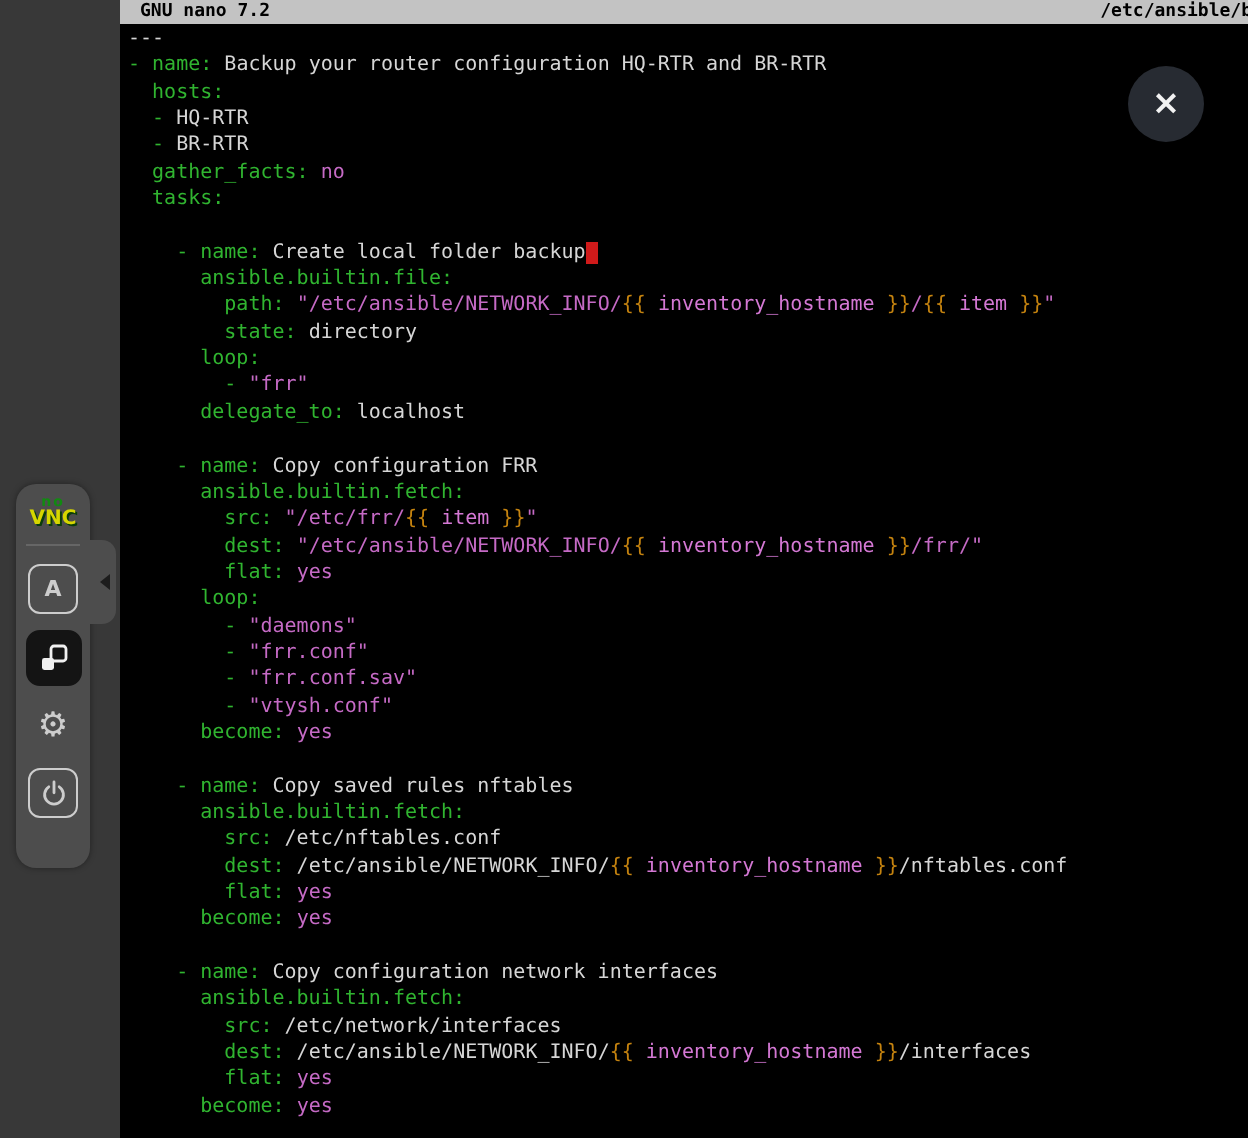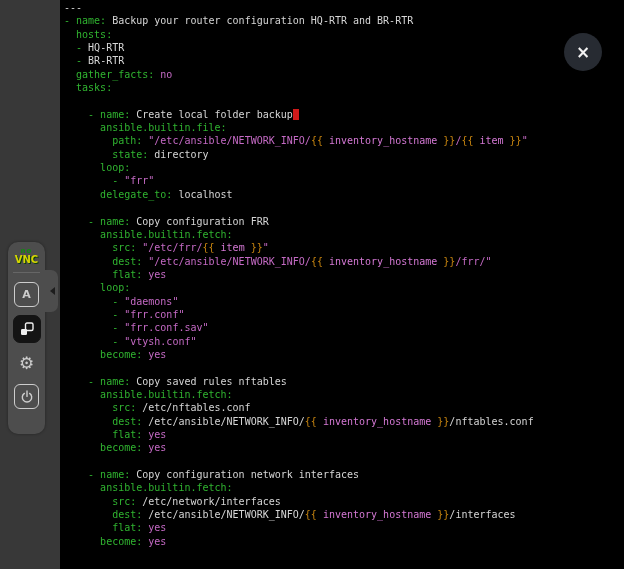--- a/index.html
+++ b/index.html
@@ -75,20 +75,24 @@
         </svg>
       </button>
     </div>
 
     <div class="handle">
       <span class="arrow"></span>
     </div>
   </aside>
 
   <main class="terminal">
+    <header class="nano-titlebar">
+      <span class="nano-app">GNU nano 7.2</span>
+      <span class="nano-file">/etc/ansible/b</span>
+    </header>
     <pre class="editor" id="editor"><div class="line"><span style="color: rgb(214, 214, 214);">---</span></div><div class="line"><span style="color: rgb(48, 180, 48);">- name:</span><span style="color: rgb(214, 214, 214);"> Backup your router configuration HQ-RTR and BR-RTR</span></div><div class="line"><span style="color: rgb(48, 180, 48);">  hosts:</span></div><div class="line"><span style="color: rgb(48, 180, 48);">  - </span><span style="color: rgb(214, 214, 214);">HQ-RTR</span></div><div class="line"><span style="color: rgb(48, 180, 48);">  - </span><span style="color: rgb(214, 214, 214);">BR-RTR</span></div><div class="line"><span style="color: rgb(48, 180, 48);">  gather_facts:</span><span style="color: rgb(214, 214, 214);"> </span><span style="color: rgb(197, 106, 197);">no</span></div><div class="line"><span style="color: rgb(48, 180, 48);">  tasks:</span></div><div class="line">&nbsp;</div><div class="line"><span style="color: rgb(48, 180, 48);">    - name:</span><span style="color: rgb(214, 214, 214);"> Create local folder backup</span><span style="background: rgb(208, 26, 26);">&nbsp;</span></div><div class="line"><span style="color: rgb(48, 180, 48);">      ansible.builtin.file:</span></div><div class="line"><span style="color: rgb(48, 180, 48);">        path:</span><span style="color: rgb(214, 214, 214);"> </span><span style="color: rgb(197, 106, 197);">"/etc/ansible/NETWORK_INFO/</span><span style="color: rgb(197, 131, 15);">{{</span><span style="color: rgb(212, 120, 212);"> inventory_hostname </span><span style="color: rgb(197, 131, 15);">}}</span><span style="color: rgb(197, 106, 197);">/</span><span style="color: rgb(197, 131, 15);">{{</span><span style="color: rgb(212, 120, 212);"> item </span><span style="color: rgb(197, 131, 15);">}}</span><span style="color: rgb(197, 106, 197);">"</span></div><div class="line"><span style="color: rgb(48, 180, 48);">        state:</span><span style="color: rgb(214, 214, 214);"> directory</span></div><div class="line"><span style="color: rgb(48, 180, 48);">      loop:</span></div><div class="line"><span style="color: rgb(48, 180, 48);">        - </span><span style="color: rgb(197, 106, 197);">"frr"</span></div><div class="line"><span style="color: rgb(48, 180, 48);">      delegate_to:</span><span style="color: rgb(214, 214, 214);"> localhost</span></div><div class="line">&nbsp;</div><div class="line"><span style="color: rgb(48, 180, 48);">    - name:</span><span style="color: rgb(214, 214, 214);"> Copy configuration FRR</span></div><div class="line"><span style="color: rgb(48, 180, 48);">      ansible.builtin.fetch:</span></div><div class="line"><span style="color: rgb(48, 180, 48);">        src:</span><span style="color: rgb(214, 214, 214);"> </span><span style="color: rgb(197, 106, 197);">"/etc/frr/</span><span style="color: rgb(197, 131, 15);">{{</span><span style="color: rgb(212, 120, 212);"> item </span><span style="color: rgb(197, 131, 15);">}}</span><span style="color: rgb(197, 106, 197);">"</span></div><div class="line"><span style="color: rgb(48, 180, 48);">        dest:</span><span style="color: rgb(214, 214, 214);"> </span><span style="color: rgb(197, 106, 197);">"/etc/ansible/NETWORK_INFO/</span><span style="color: rgb(197, 131, 15);">{{</span><span style="color: rgb(212, 120, 212);"> inventory_hostname </span><span style="color: rgb(197, 131, 15);">}}</span><span style="color: rgb(197, 106, 197);">/frr/"</span></div><div class="line"><span style="color: rgb(48, 180, 48);">        flat:</span><span style="color: rgb(214, 214, 214);"> </span><span style="color: rgb(197, 106, 197);">yes</span></div><div class="line"><span style="color: rgb(48, 180, 48);">      loop:</span></div><div class="line"><span style="color: rgb(48, 180, 48);">        - </span><span style="color: rgb(197, 106, 197);">"daemons"</span></div><div class="line"><span style="color: rgb(48, 180, 48);">        - </span><span style="color: rgb(197, 106, 197);">"frr.conf"</span></div><div class="line"><span style="color: rgb(48, 180, 48);">        - </span><span style="color: rgb(197, 106, 197);">"frr.conf.sav"</span></div><div class="line"><span style="color: rgb(48, 180, 48);">        - </span><span style="color: rgb(197, 106, 197);">"vtysh.conf"</span></div><div class="line"><span style="color: rgb(48, 180, 48);">      become:</span><span style="color: rgb(214, 214, 214);"> </span><span style="color: rgb(197, 106, 197);">yes</span></div><div class="line">&nbsp;</div><div class="line"><span style="color: rgb(48, 180, 48);">    - name:</span><span style="color: rgb(214, 214, 214);"> Copy saved rules nftables</span></div><div class="line"><span style="color: rgb(48, 180, 48);">      ansible.builtin.fetch:</span></div><div class="line"><span style="color: rgb(48, 180, 48);">        src:</span><span style="color: rgb(214, 214, 214);"> /etc/nftables.conf</span></div><div class="line"><span style="color: rgb(48, 180, 48);">        dest:</span><span style="color: rgb(214, 214, 214);"> /etc/ansible/NETWORK_INFO/</span><span style="color: rgb(197, 131, 15);">{{</span><span style="color: rgb(212, 120, 212);"> inventory_hostname </span><span style="color: rgb(197, 131, 15);">}}</span><span style="color: rgb(214, 214, 214);">/nftables.conf</span></div><div class="line"><span style="color: rgb(48, 180, 48);">        flat:</span><span style="color: rgb(214, 214, 214);"> </span><span style="color: rgb(197, 106, 197);">yes</span></div><div class="line"><span style="color: rgb(48, 180, 48);">      become:</span><span style="color: rgb(214, 214, 214);"> </span><span style="color: rgb(197, 106, 197);">yes</span></div><div class="line">&nbsp;</div><div class="line"><span style="color: rgb(48, 180, 48);">    - name:</span><span style="color: rgb(214, 214, 214);"> Copy configuration network interfaces</span></div><div class="line"><span style="color: rgb(48, 180, 48);">      ansible.builtin.fetch:</span></div><div class="line"><span style="color: rgb(48, 180, 48);">        src:</span><span style="color: rgb(214, 214, 214);"> /etc/network/interfaces</span></div><div class="line"><span style="color: rgb(48, 180, 48);">        dest:</span><span style="color: rgb(214, 214, 214);"> /etc/ansible/NETWORK_INFO/</span><span style="color: rgb(197, 131, 15);">{{</span><span style="color: rgb(212, 120, 212);"> inventory_hostname </span><span style="color: rgb(197, 131, 15);">}}</span><span style="color: rgb(214, 214, 214);">/interfaces</span></div><div class="line"><span style="color: rgb(48, 180, 48);">        flat:</span><span style="color: rgb(214, 214, 214);"> </span><span style="color: rgb(197, 106, 197);">yes</span></div><div class="line"><span style="color: rgb(48, 180, 48);">      become:</span><span style="color: rgb(214, 214, 214);"> </span><span style="color: rgb(197, 106, 197);">yes</span></div></pre>
   </main>
 
   <div class="close-btn">
     <span>×</span>
   </div>
 
 </div>
 
 </body></html>

